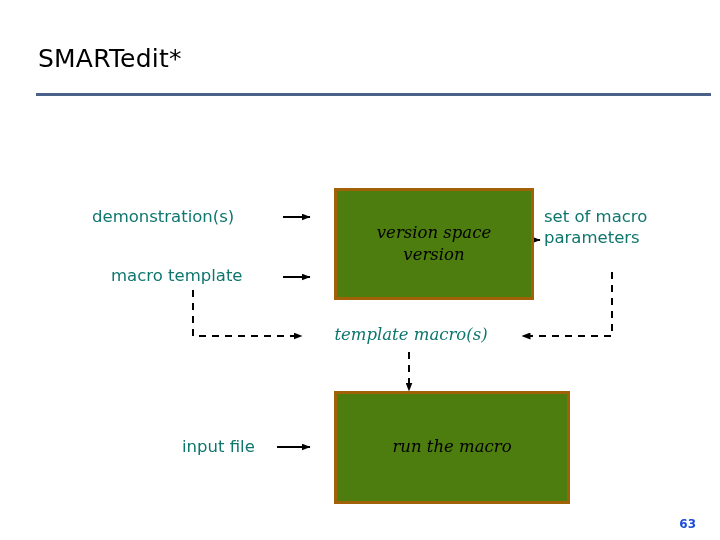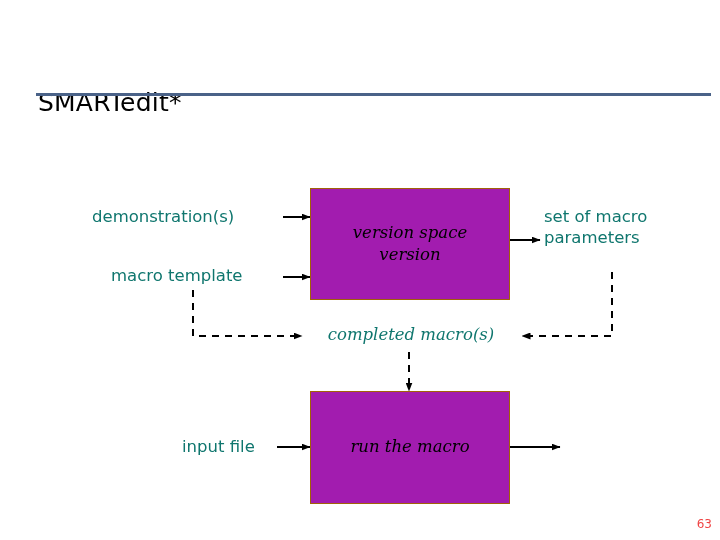--- a/index.html
+++ b/index.html
@@ -20,21 +20,20 @@
   #slide-title {
     position: absolute;
     left: 38px;
     top: 44px;
     font-family: "DejaVu Sans", sans-serif;
     font-size: 25px;
     font-weight: 400;
     color: #000000;
     letter-spacing: 0.2px;
     white-space: nowrap;
-    margin-top: 44px;
   }
   #title-rule {
     position: absolute;
     left: 36px;
     top: 93px;
     width: 675px;
     height: 3px;
     background: #4a6288;
   }
 
@@ -52,44 +51,45 @@
     top: 0;
     width: 720px;
     height: 540px;
     overflow: visible;
   }
 
   
   .proc-box {
     position: absolute;
     box-sizing: border-box;
-    background: #a21caf;
-    border: 1px solid #a16207;
+    background: #4d7c0f;
+    border: 3px solid #a16207;
     display: flex;
     align-items: center;
     justify-content: center;
     text-align: center;
+    margin-left: 24px;
   }
   .proc-box .proc-label {
     font-family: "DejaVu Serif", serif;
     font-style: italic;
     font-size: 16.5px;
     line-height: 1.35;
     color: #000000;
   }
   #box-vsa {
     left: 310px;
     top: 188px;
     width: 200px;
     height: 112px;
   }
   #box-run {
     left: 310px;
     top: 391px;
-    width: 200px;
+    width: 236px;
     height: 113px;
     align-items: center;
   }
 
   
   .io-label {
     position: absolute;
     font-family: "DejaVu Sans", sans-serif;
     font-size: 16.5px;
     line-height: 1.25;
@@ -126,25 +126,26 @@
     text-align: center;
     font-family: "DejaVu Serif", serif;
     font-style: italic;
     font-size: 16.5px;
     white-space: nowrap;
   }
 
   
   #slide-number {
     position: absolute;
-    right: 8px;
+    right: 24px;
     bottom: 9px;
     font-family: "DejaVu Sans", sans-serif;
     font-size: 12px;
-    color: #ef4444;
+    color: #1d4ed8;
+    font-weight: bold;
   }
 </style>
 </head>
 <body>
 
 <div id="slide-title">SMARTedit*</div>
 <div id="title-rule"></div>
 
 <div id="diagram">
 
@@ -200,20 +201,20 @@
       <span>run the macro</span>
     </div>
   </div>
 
   <div class="io-label" id="label-demonstrations">demonstration(s)</div>
 
   <div class="io-label" id="label-set-of-macro-parameters">set of macro parameters</div>
 
   <div class="io-label" id="label-macro-template">macro template</div>
 
-  <div class="io-label" id="label-completed-macros">completed macro(s)</div>
+  <div class="io-label" id="label-completed-macros">template macro(s)</div>
 
   <div class="io-label" id="label-input-file">input file</div>
 
 
 </div>
 
 <div id="slide-number">63</div>
 
 </body></html>

